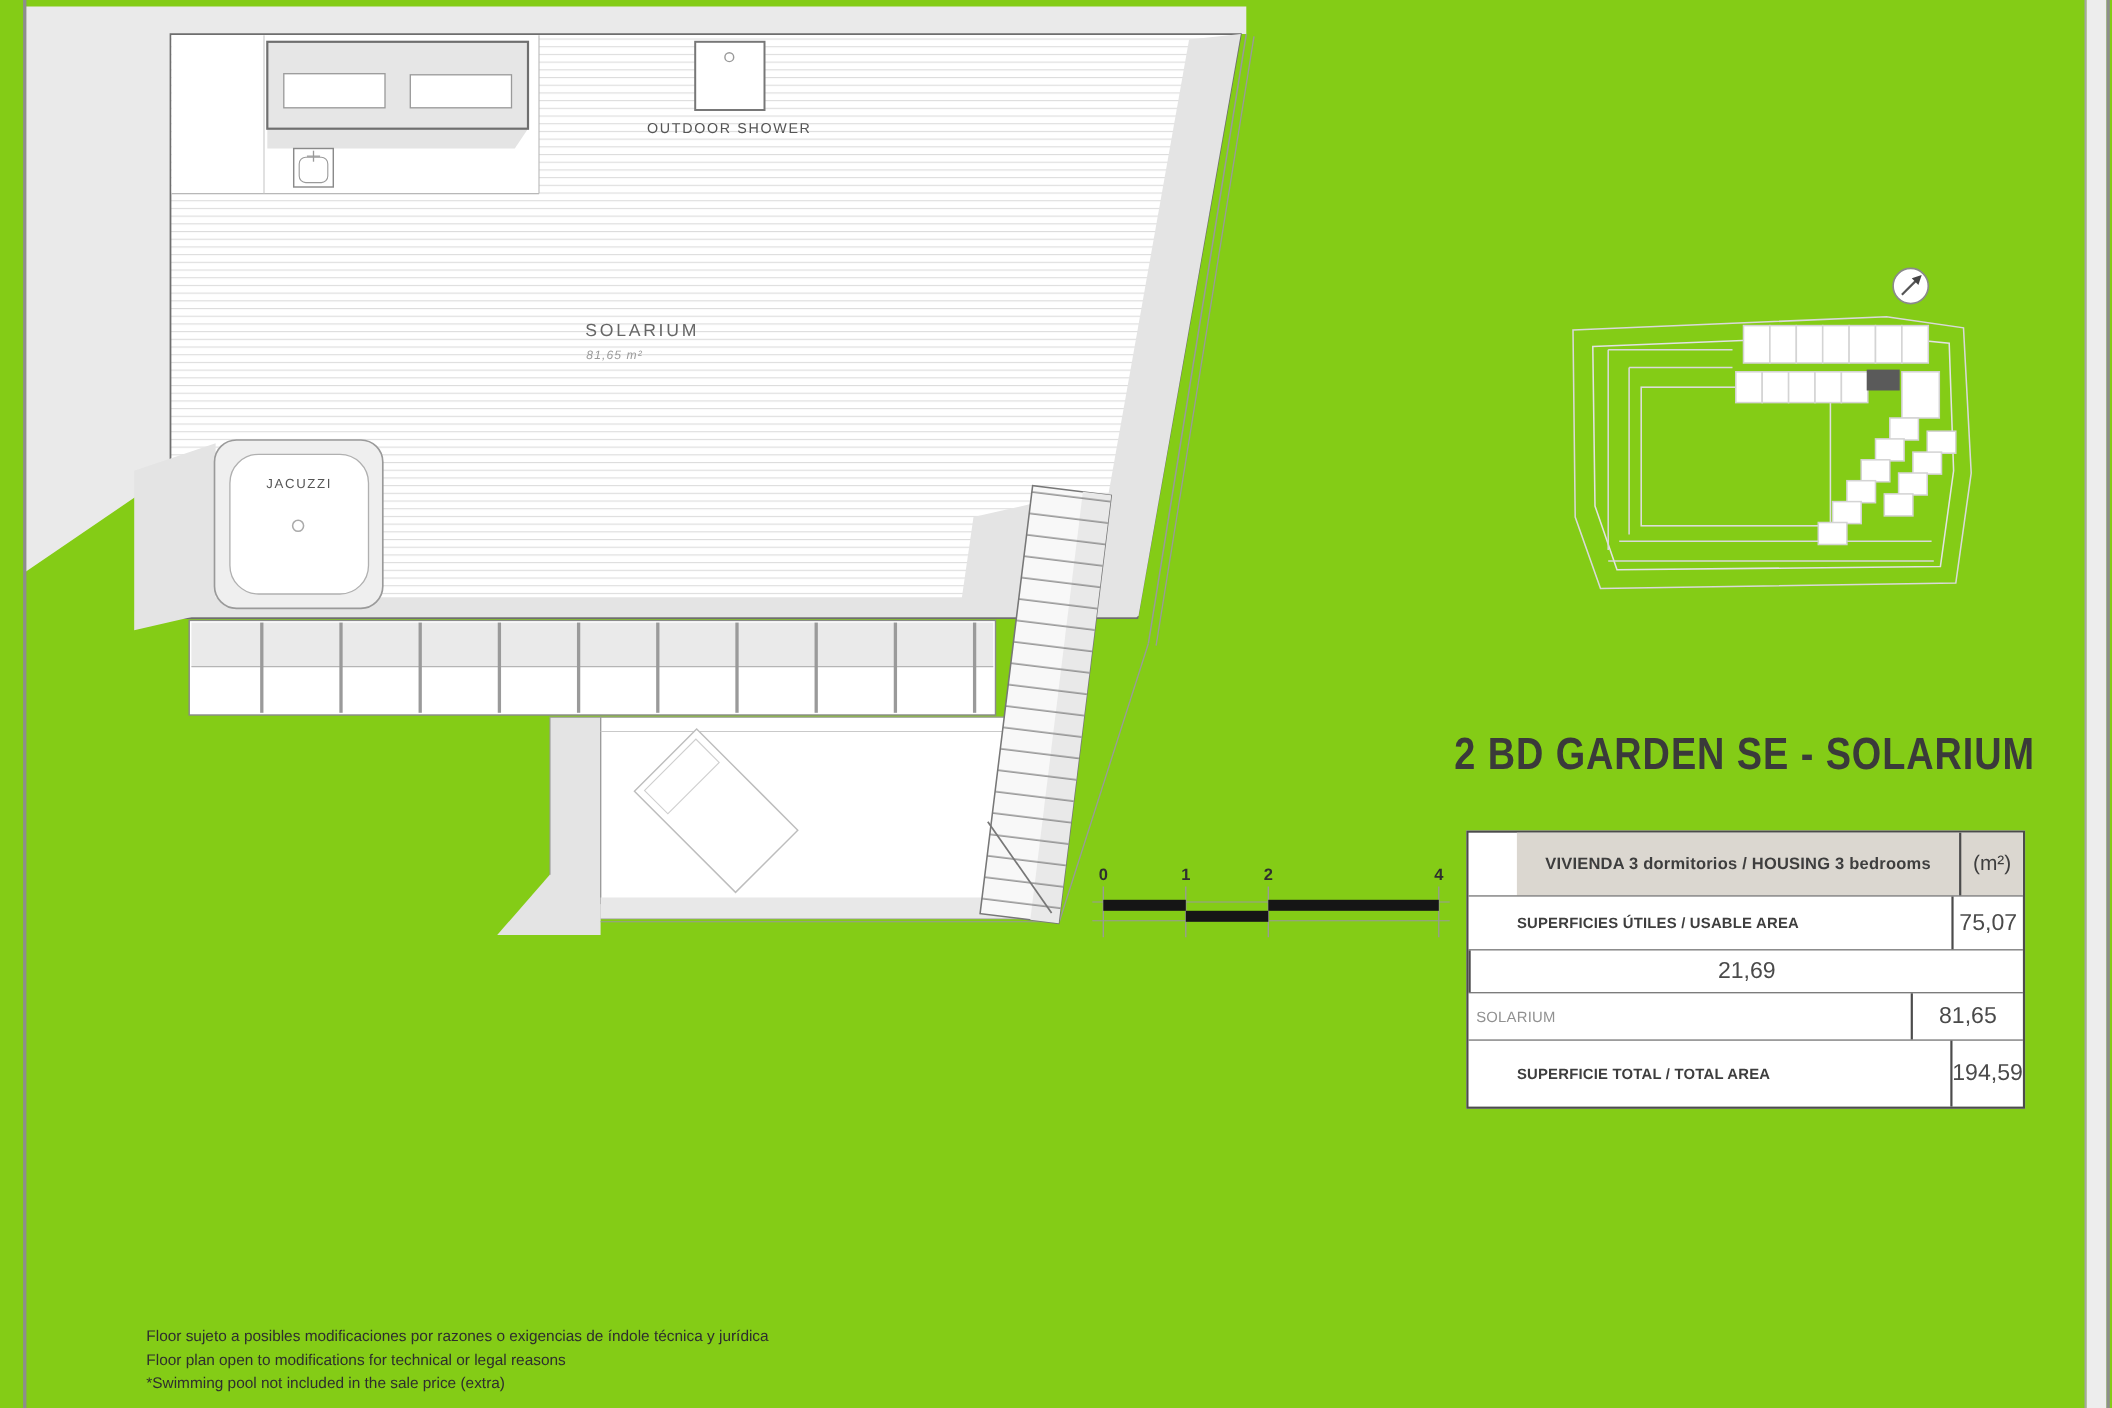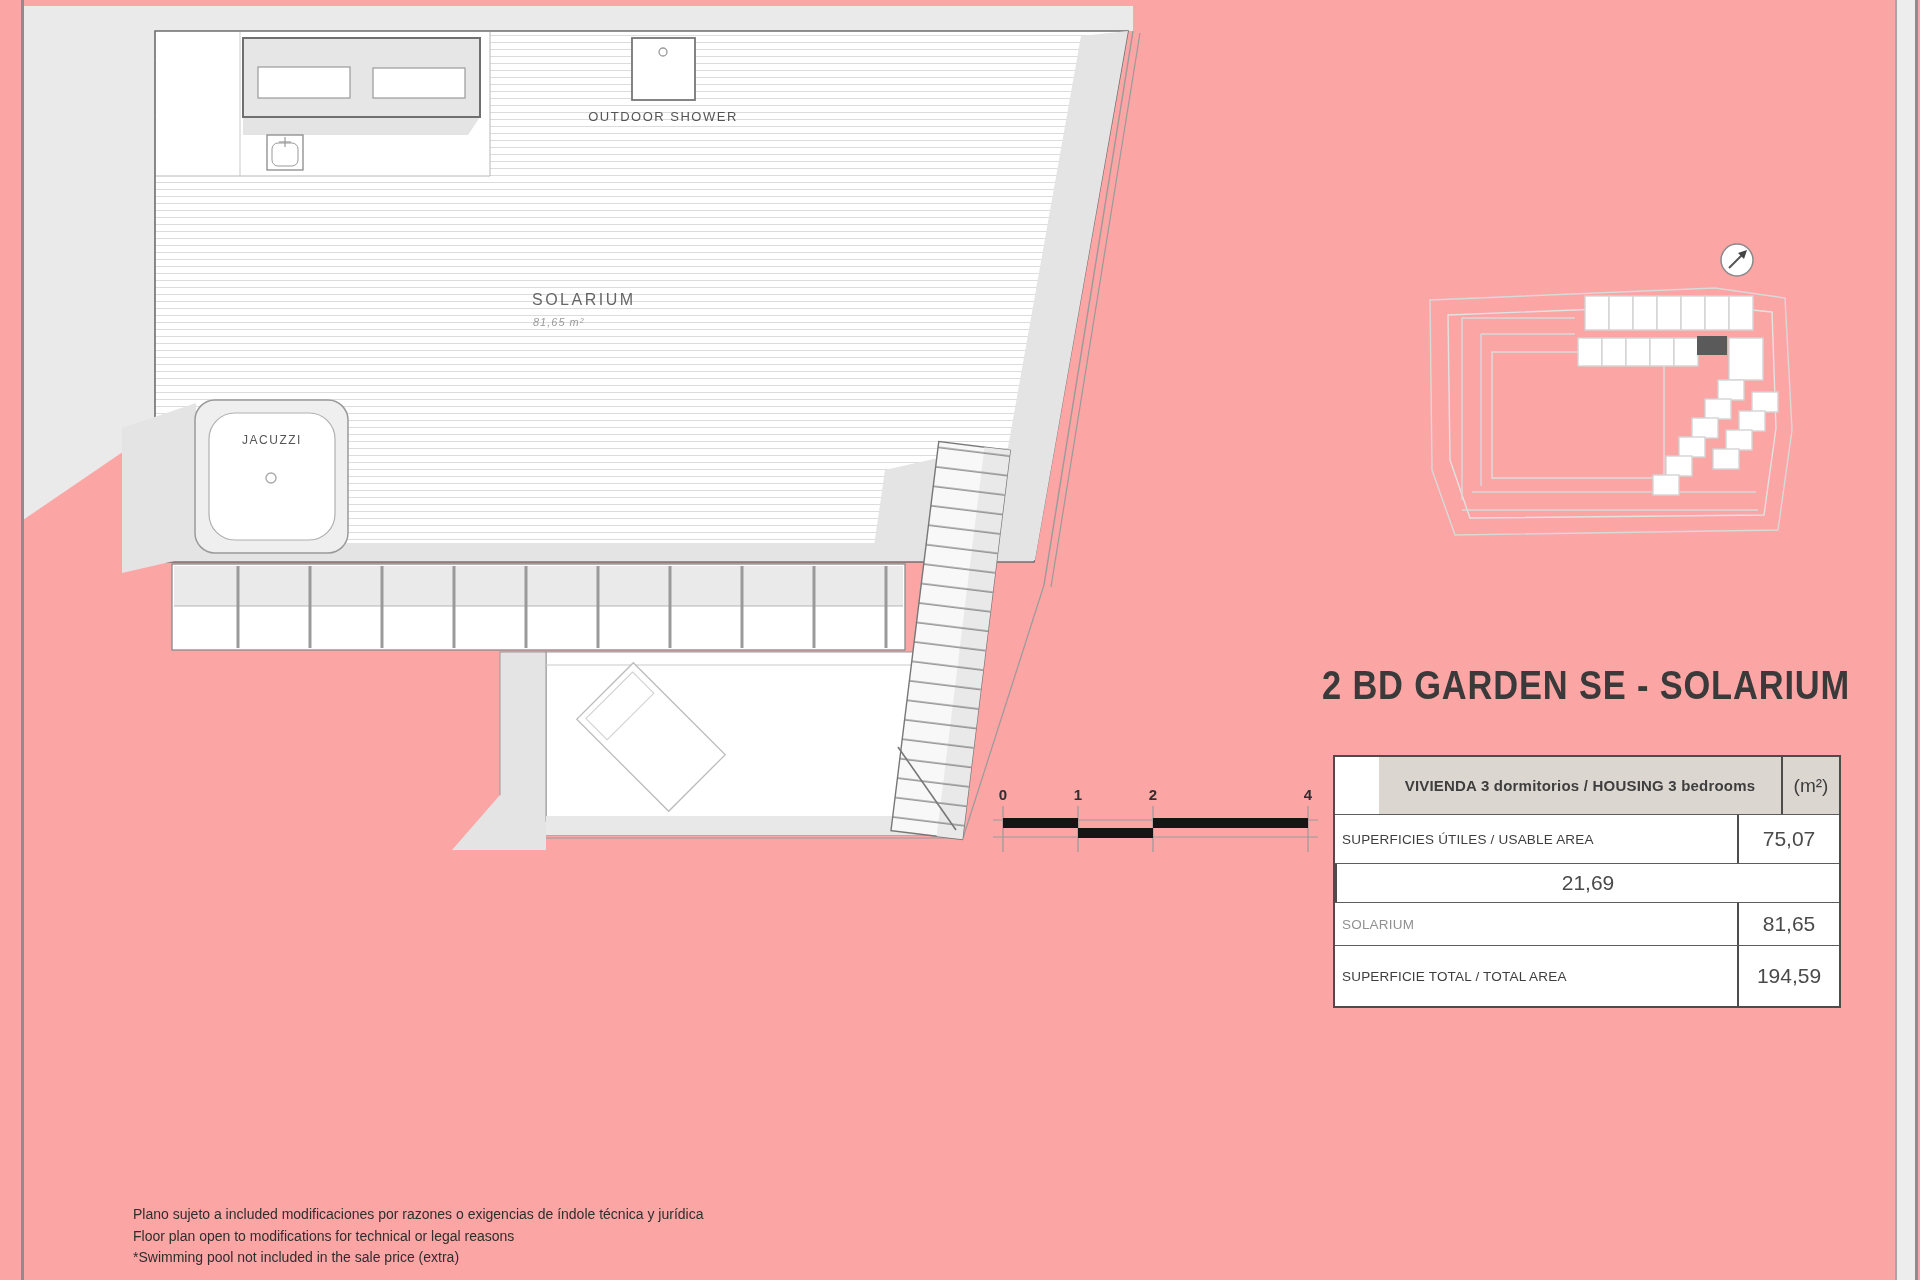--- a/index.html
+++ b/index.html
@@ -1,34 +1,34 @@
 <!DOCTYPE html>
 <html><head>
 <meta charset="utf-8">
 <style>
   html,body{margin:0;padding:0;background:#ffffff;}
-  .page{position:relative;width:1920px;height:1280px;background:#fca5a5;overflow:hidden;
+  .page{position:relative;width:1920px;height:1280px;background:#84cc16;overflow:hidden;
         font-family:"Liberation Sans",sans-serif;}
   .canvas{position:absolute;left:0;top:0;}
 
   .plan-title{position:absolute;left:1322px;top:662px;font-size:41px;font-weight:bold;
       color:#3a3a3a;letter-spacing:1px;white-space:nowrap;transform:scaleX(.84);
       transform-origin:left top;}
 
   .area-table{position:absolute;left:1333px;top:755px;width:508px;border:2px solid #4c4c4c;
       background:#fff;box-sizing:border-box;}
   .trow{display:flex;align-items:stretch;border-top:1px solid #5c5c5c;}
   .trow.header{border-top:none;background:#dbd7d0;height:57px;margin-left:44px;}
   .tlabel{width:402px;display:flex;align-items:center;padding-left:7px;box-sizing:border-box;
       font-size:13.5px;letter-spacing:.2px;}
   .tvalue{flex:1;display:flex;align-items:center;justify-content:center;
       border-left:2px solid #4c4c4c;font-size:21px;color:#4a4a4a;}
   .header .tlabel{justify-content:center;padding-left:0;font-weight:bold;font-size:15px;color:#3e3e3e;}
   .header .tvalue{font-size:19px;color:#3e3e3e;}
-  .strong .tlabel{font-weight:normal;color:#3e3e3e;}
+  .strong .tlabel{font-weight:bold;color:#3e3e3e;margin-left:37px;}
   .muted .tlabel{color:#919191;}
   .h48{height:48px}.h38{height:38px}.h57{height:57px}.h42{height:42px}.h60{height:60px}
 
   .disclaimer{position:absolute;left:133px;top:1204px;font-size:14px;color:#2e2e2e;
       line-height:21.5px;white-space:nowrap;}
 
   text{font-family:"Liberation Sans",sans-serif;}
 </style>
 </head>
 <body>
@@ -225,18 +225,18 @@
       <div class="tlabel">SOLARIUM</div>
       <div class="tvalue">81,65</div>
     </div>
     <div class="trow strong h60">
       <div class="tlabel">SUPERFICIE TOTAL / TOTAL  AREA</div>
       <div class="tvalue">194,59</div>
     </div>
   </div>
 
   <div class="disclaimer">
-    <div>Plano sujeto a included modificaciones por razones o exigencias de índole técnica y jurídica</div>
+    <div>Floor sujeto a posibles modificaciones por razones o exigencias de índole técnica y jurídica</div>
     <div>Floor plan open to modifications for technical or legal reasons</div>
     <div>*Swimming pool not included in the sale price (extra)</div>
   </div>
 
 </div>
 
 </body></html>

